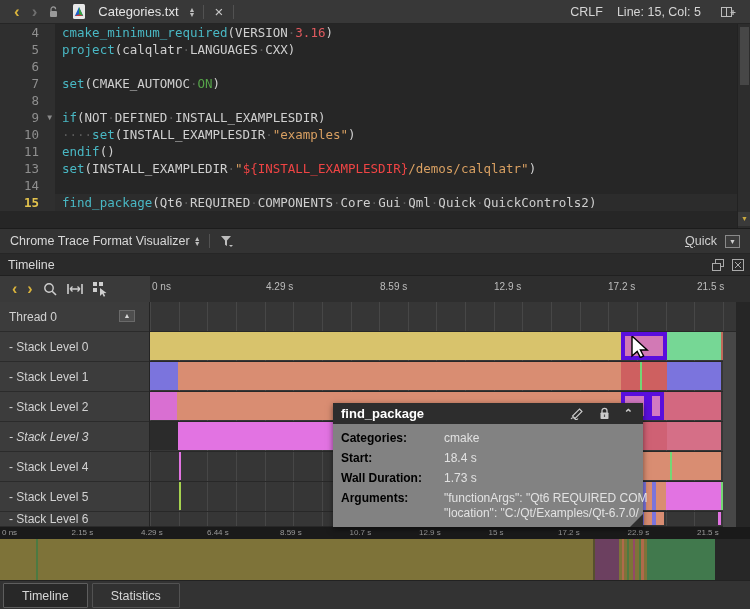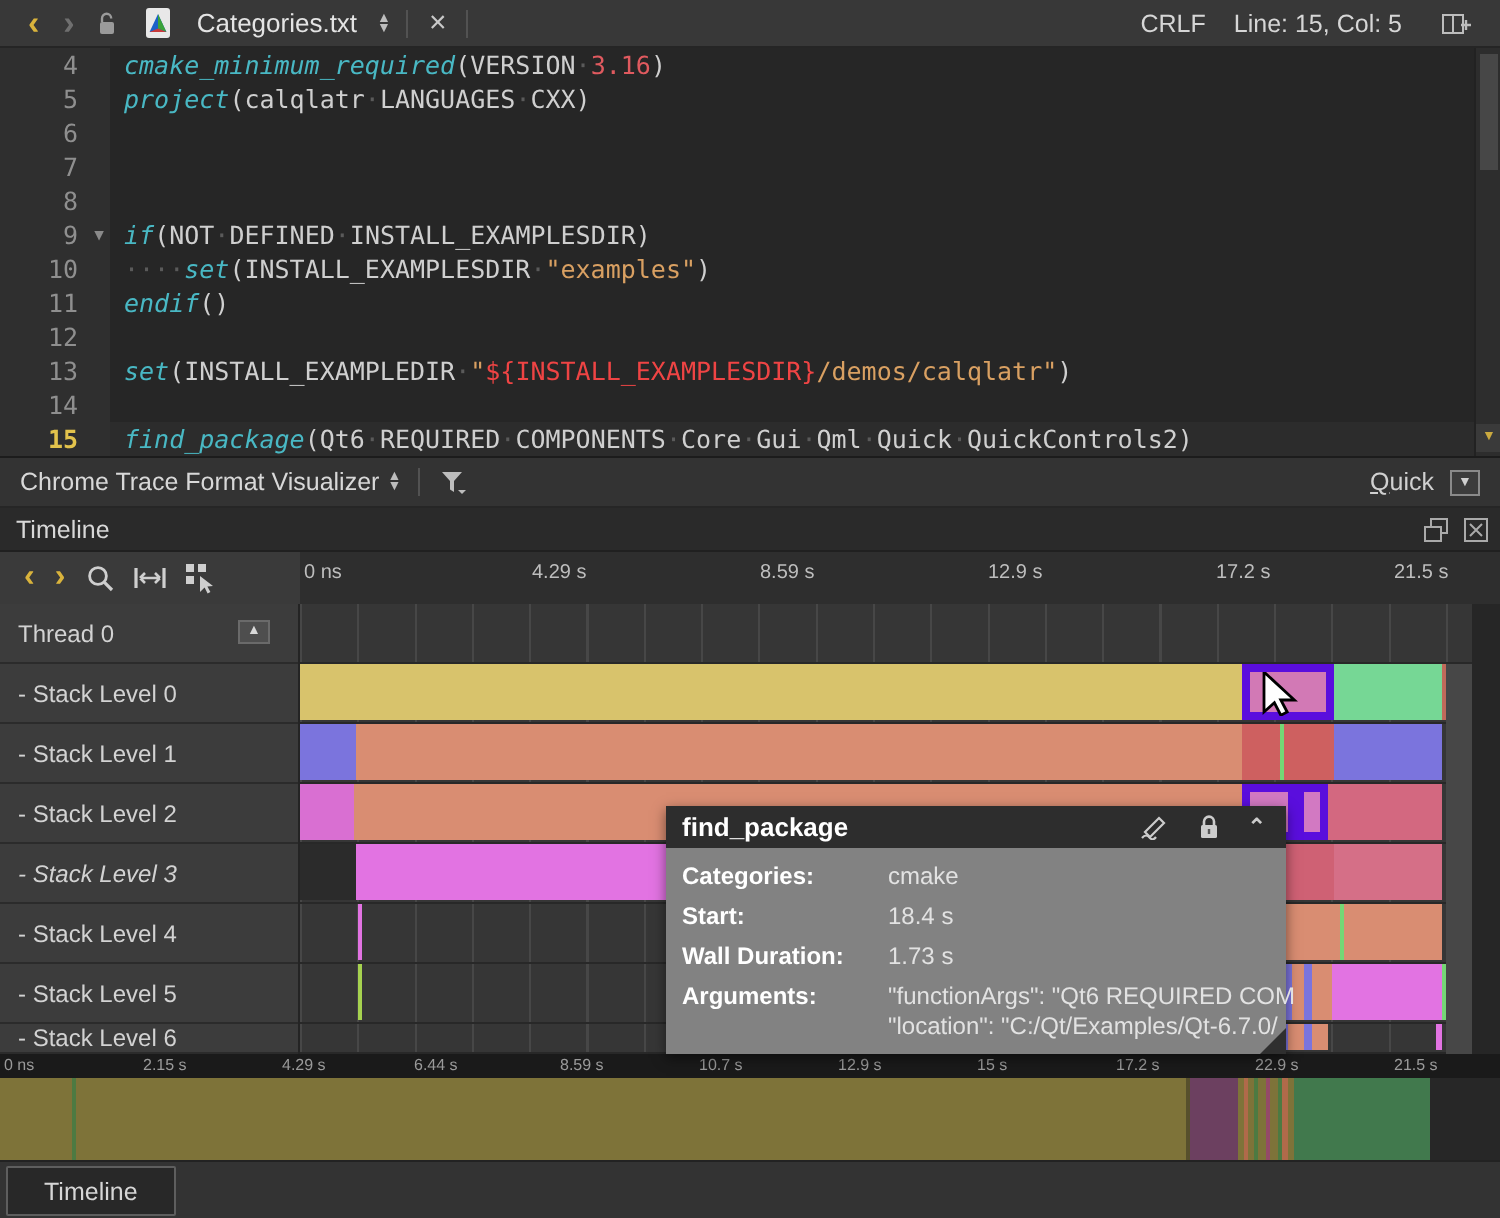--- a/index.html
+++ b/index.html
@@ -24,21 +24,21 @@
   
   #editor { left:0; top:24px; width:750px; height:204px; background:#262626;
             font-family:"DejaVu Sans Mono", monospace; font-size:12.5px; }
   .eline { position:relative; height:17px; line-height:17px; white-space:pre; }
   .eline.current { background:#2c2c2c; }
   .gut { position:absolute; left:0; top:0; width:55px; height:17px; background:#2f2f2f;
          color:#8f8f8f; text-align:right; padding-right:16px; }
   .eline.current .gut { color:#e3c34c; font-weight:bold; }
   .fold { position:absolute; right:3px; top:0; color:#8a8a8a; font-size:8px; }
   .codetxt { position:absolute; left:62px; top:0; }
-  .tok-fn  { color:#49b8c4; font-style:italic; }
+  .tok-fn  { color:#49b8c4; }
   .tok-p   { color:#cfcfcf; }
   .tok-num { color:#e05a5f; }
   .tok-str { color:#d9a062; }
   .tok-var { color:#ef4444; }
   .tok-on  { color:#55a349; }
   .tok-ws  { color:#5a5a5a; }
   #ed-scroll { left:737px; top:24px; width:13px; height:204px; background:#2d2d2d; border-left:1px solid #222; }
   #ed-thumb { position:absolute; left:2px; top:3px; width:9px; height:58px; background:#474747; }
   #ed-down { position:absolute; left:0; bottom:2px; width:13px; height:14px; background:#3a3a3a;
              color:#caa93f; font-size:7px; text-align:center; line-height:14px; }
@@ -84,21 +84,21 @@
 
   
   #tooltip { left:333px; top:403px; width:310px; height:124px; background:#828282;
              box-shadow:0 2px 6px rgba(0,0,0,.5); z-index:5; }
   #tt-head { height:21px; background:#2d2d2d; display:flex; align-items:center; }
   #tt-title { color:#ffffff; font-weight:bold; font-size:13px; margin-left:8px; }
   #tt-icons { margin-left:auto; display:flex; align-items:center; gap:14px; padding-right:10px; }
   #tt-chevron { color:#cccccc; font-size:11px; font-weight:bold; }
   #tt-body { padding:7px 0 0 8px; font-size:12px; }
   .tt-row { display:flex; margin-bottom:6px; }
-  .tt-label { width:103px; font-weight:bold; color:#ffffff; flex:none; }
+  .tt-label { width:103px; font-weight:bold; color:#000000; flex:none; }
   .tt-value { color:#e2e2e2; white-space:nowrap; overflow:hidden; }
   .tt-lines div { color:#e2e2e2; white-space:nowrap; overflow:hidden; line-height:15px; }
   #tt-resize { position:absolute; right:0; bottom:0; width:0; height:0;
                border-left:13px solid transparent; border-bottom:13px solid #2f2f2f; }
 
   
   #ruler { left:0; top:527px; width:750px; height:12px; background:#1a1a1a; }
   .ruler-label { position:absolute; top:1px; font-size:8px; color:#9a9a9a; white-space:nowrap; }
   #overview { left:0; top:539px; width:750px; height:41px; background:#272727; }
   .ovseg { position:absolute; top:0; height:41px; }
@@ -152,26 +152,25 @@
             <path d="M12 4 v5 M9.5 6.5 h5" stroke="#bdbdbd" stroke-width="1.2"></path>
           </svg>
       </span>
     </div>
   </div>
 
   <div class="abs" id="editor">
       <div class="eline"><div class="gut">4</div><div class="codetxt"><span class="tok-fn">cmake_minimum_required</span><span class="tok-p">(</span><span class="tok-p">VERSION</span><span class="tok-ws">·</span><span class="tok-num">3.16</span><span class="tok-p">)</span></div></div>
       <div class="eline"><div class="gut">5</div><div class="codetxt"><span class="tok-fn">project</span><span class="tok-p">(calqlatr</span><span class="tok-ws">·</span><span class="tok-p">LANGUAGES</span><span class="tok-ws">·</span><span class="tok-p">CXX)</span></div></div>
       <div class="eline"><div class="gut">6</div><div class="codetxt"></div></div>
-      <div class="eline"><div class="gut">7</div></div>
+      <div class="eline"><div class="gut">7</div><div class="codetxt"><span class="tok-fn">set</span><span class="tok-p">(CMAKE_AUTOMOC</span><span class="tok-ws">·</span><span class="tok-on">ON</span><span class="tok-p">)</span></div></div>
       <div class="eline"><div class="gut">8</div><div class="codetxt"></div></div>
       <div class="eline"><div class="gut">9<span class="fold">▼</span></div><div class="codetxt"><span class="tok-fn">if</span><span class="tok-p">(NOT</span><span class="tok-ws">·</span><span class="tok-p">DEFINED</span><span class="tok-ws">·</span><span class="tok-p">INSTALL_EXAMPLESDIR)</span></div></div>
       <div class="eline"><div class="gut">10</div><div class="codetxt"><span class="tok-ws">····</span><span class="tok-fn">set</span><span class="tok-p">(INSTALL_EXAMPLESDIR</span><span class="tok-ws">·</span><span class="tok-str">"examples"</span><span class="tok-p">)</span></div></div>
       <div class="eline"><div class="gut">11</div><div class="codetxt"><span class="tok-fn">endif</span><span class="tok-p">()</span></div></div>
-      <div class="eline"><div class="gut">12</div><div class="codetxt"></div></div>
       <div class="eline"><div class="gut">13</div><div class="codetxt"><span class="tok-fn">set</span><span class="tok-p">(INSTALL_EXAMPLEDIR</span><span class="tok-ws">·</span><span class="tok-str">"</span><span class="tok-var">${INSTALL_EXAMPLESDIR}</span><span class="tok-str">/demos/calqlatr"</span><span class="tok-p">)</span></div></div>
       <div class="eline"><div class="gut">14</div><div class="codetxt"></div></div>
       <div class="eline current"><div class="gut">15</div><div class="codetxt"><span class="tok-fn">find_package</span><span class="tok-p">(Qt6</span><span class="tok-ws">·</span><span class="tok-p">REQUIRED</span><span class="tok-ws">·</span><span class="tok-p">COMPONENTS</span><span class="tok-ws">·</span><span class="tok-p">Core</span><span class="tok-ws">·</span><span class="tok-p">Gui</span><span class="tok-ws">·</span><span class="tok-p">Qml</span><span class="tok-ws">·</span><span class="tok-p">Quick</span><span class="tok-ws">·</span><span class="tok-p">QuickControls2)</span></div></div>
     </div>
   <div class="abs" id="ed-scroll">
     <div id="ed-thumb"></div>
     <div id="ed-down">▼</div>
   </div>
 
   <div class="abs" id="panel-toolbar">
@@ -390,15 +389,16 @@
       <div class="ovseg" style="left: 633px; width: 2px; background: rgb(148, 74, 104);"></div>
       <div class="ovseg" style="left: 635px; width: 4px; background: rgb(126, 115, 57);"></div>
       <div class="ovseg" style="left: 639px; width: 2px; background: rgb(77, 122, 66);"></div>
       <div class="ovseg" style="left: 641px; width: 3px; background: rgb(176, 106, 74);"></div>
       <div class="ovseg" style="left: 644px; width: 3px; background: rgb(126, 115, 57);"></div>
       <div class="ovseg" style="left: 647px; width: 68px; background: rgb(65, 121, 77);"></div>
     </div>
 
   <div class="abs" id="bottom-tabs">
       <div class="btab active">Timeline</div>
+      <div class="btab">Statistics</div>
     </div>
 
 </div>
 
 </body></html>

